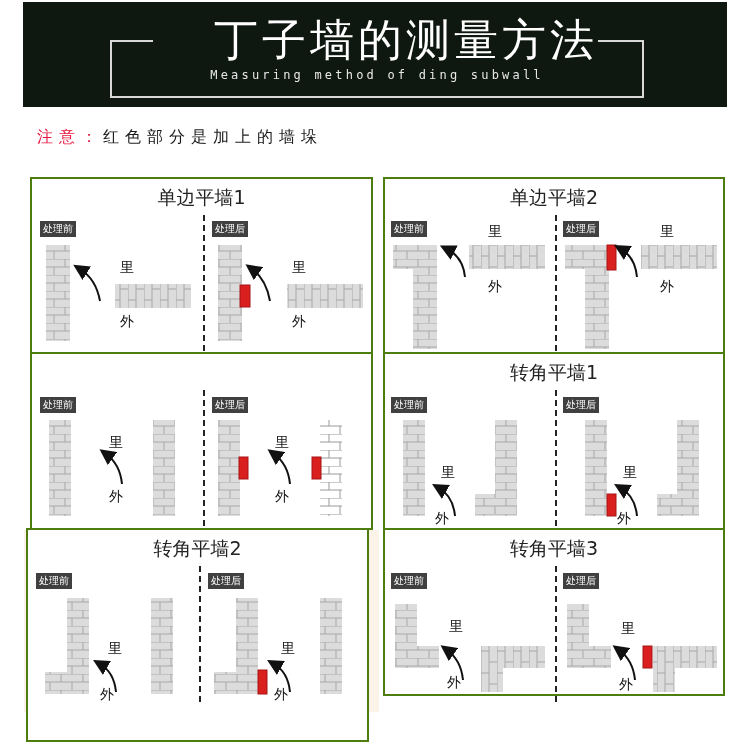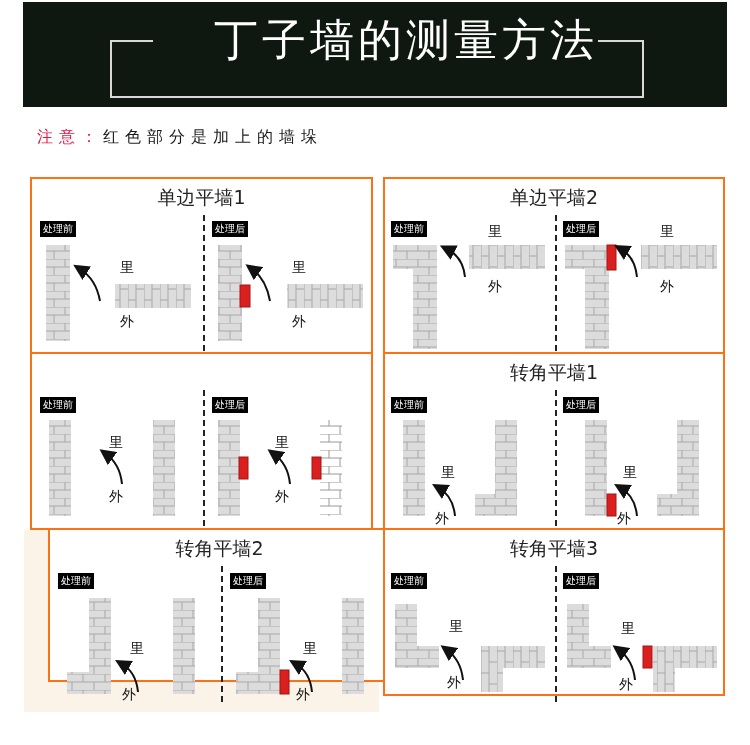--- a/index.html
+++ b/index.html
@@ -6,35 +6,36 @@
   body { width:750px; height:745px; background:#ffffff; position:relative; overflow:hidden; font-family:"DejaVu Sans", sans-serif; }
   .banner { position:absolute; left:23px; top:2px; width:704px; height:105px; background:#0e1710; }
   .frame { position:absolute; left:87px; top:38px; width:530px; height:56px; border:2px solid #d8d8d8; border-top:none; }
   .frame-top-l { position:absolute; left:87px; top:38px; width:43px; height:2px; background:#d8d8d8; }
   .frame-top-r { position:absolute; left:575px; top:38px; width:44px; height:2px; background:#d8d8d8; }
   .banner-title { position:absolute; left:130px; top:10px; width:445px; text-align:right; color:#ffffff; font-size:44px; letter-spacing:4px; line-height:56px; font-family:Liberation Sans, sans-serif; font-weight:300; }
   .banner-sub { position:absolute; left:87px; top:66px; width:534px; text-align:center; color:#e8e8e8; font-size:12px; letter-spacing:3.2px; font-family:"DejaVu Sans Mono", monospace; }
   .note { position:absolute; left:37px; top:127px; font-size:16px; letter-spacing:6px; font-family:Liberation Mono, monospace; }
   .note .label { color:#e8163f; }
   .note .text { color:#1a1a1a; }
-  .panel { position:absolute; border:2px solid #f97316; background:#fff; box-sizing:border-box; }
+  .panel { position:absolute; border:2px solid #4d7c0f; background:#fff; box-sizing:border-box; }
   .panel-title { position:absolute; left:0; right:0; top:6px; text-align:center; font-size:19px; color:#222; }
   .panel svg { position:absolute; left:0; top:0; }
-  .tag { position:absolute; background:#000000; color:#fff; font-size:10px; padding:2px 3px; line-height:12px; }
+  .tag { position:absolute; background:#404040; color:#fff; font-size:10px; padding:2px 3px; line-height:12px; }
   .cn { position:absolute; font-size:14px; color:#111; }
   .outer-tint { position:absolute; left:24px; top:530px; width:355px; height:182px; background:#fbf3e8; }
 </style>
 </head>
 <body>
 
 <div class="banner">
   <div class="frame"></div>
   <div class="frame-top-l"></div>
   <div class="frame-top-r"></div>
   <div class="banner-title">丁子墙的测量方法</div>
+  <div class="banner-sub">Measuring method of ding subwall</div>
 </div>
 
 <div class="note">
   <span class="label">注意：</span><span class="text">红色部分是加上的墙垛</span>
 </div>
 
 <div class="outer-tint"></div>
 
 <svg width="0" height="0" style="position:absolute">
   <defs>
@@ -133,21 +134,21 @@
     <rect x="272" y="140" width="42" height="22" fill="url(#brickV)"></rect>
   </svg>
   <div class="tag" style="left:6px;top:43px;">处理前</div>
   <div class="tag" style="left:178px;top:43px;">处理后</div>
   <div class="cn" style="left:56px;top:110px;">里</div>
   <div class="cn" style="left:50px;top:156px;">外</div>
   <div class="cn" style="left:238px;top:110px;">里</div>
   <div class="cn" style="left:232px;top:156px;">外</div>
 </div>
 
-<div class="panel" style="left:48px;top:528px;width:343px;height:154px;">
+<div class="panel" style="left:26px;top:528px;width:343px;height:214px;">
   <div class="panel-title">转角平墙2</div>
   <svg width="343" height="178">
     <line x1="172" y1="36" x2="172" y2="174" stroke="#222" stroke-width="2" stroke-dasharray="6,4"></line>
     <rect x="39" y="68" width="22" height="96" fill="url(#brickV)"></rect>
     <rect x="17" y="142" width="44" height="22" fill="url(#brickV)"></rect>
     <path d="M88 162 Q86 142 72 134" stroke="#111" stroke-width="2" fill="none" marker-end="url(#arrowhead)"></path>
     <rect x="123" y="68" width="22" height="96" fill="url(#brickV)"></rect>
     <rect x="208" y="68" width="22" height="96" fill="url(#brickV)"></rect>
     <rect x="186" y="142" width="44" height="22" fill="url(#brickV)"></rect>
     <rect x="230" y="140" width="9" height="24" fill="#d9201f" stroke="#a51515" stroke-width="1"></rect>

